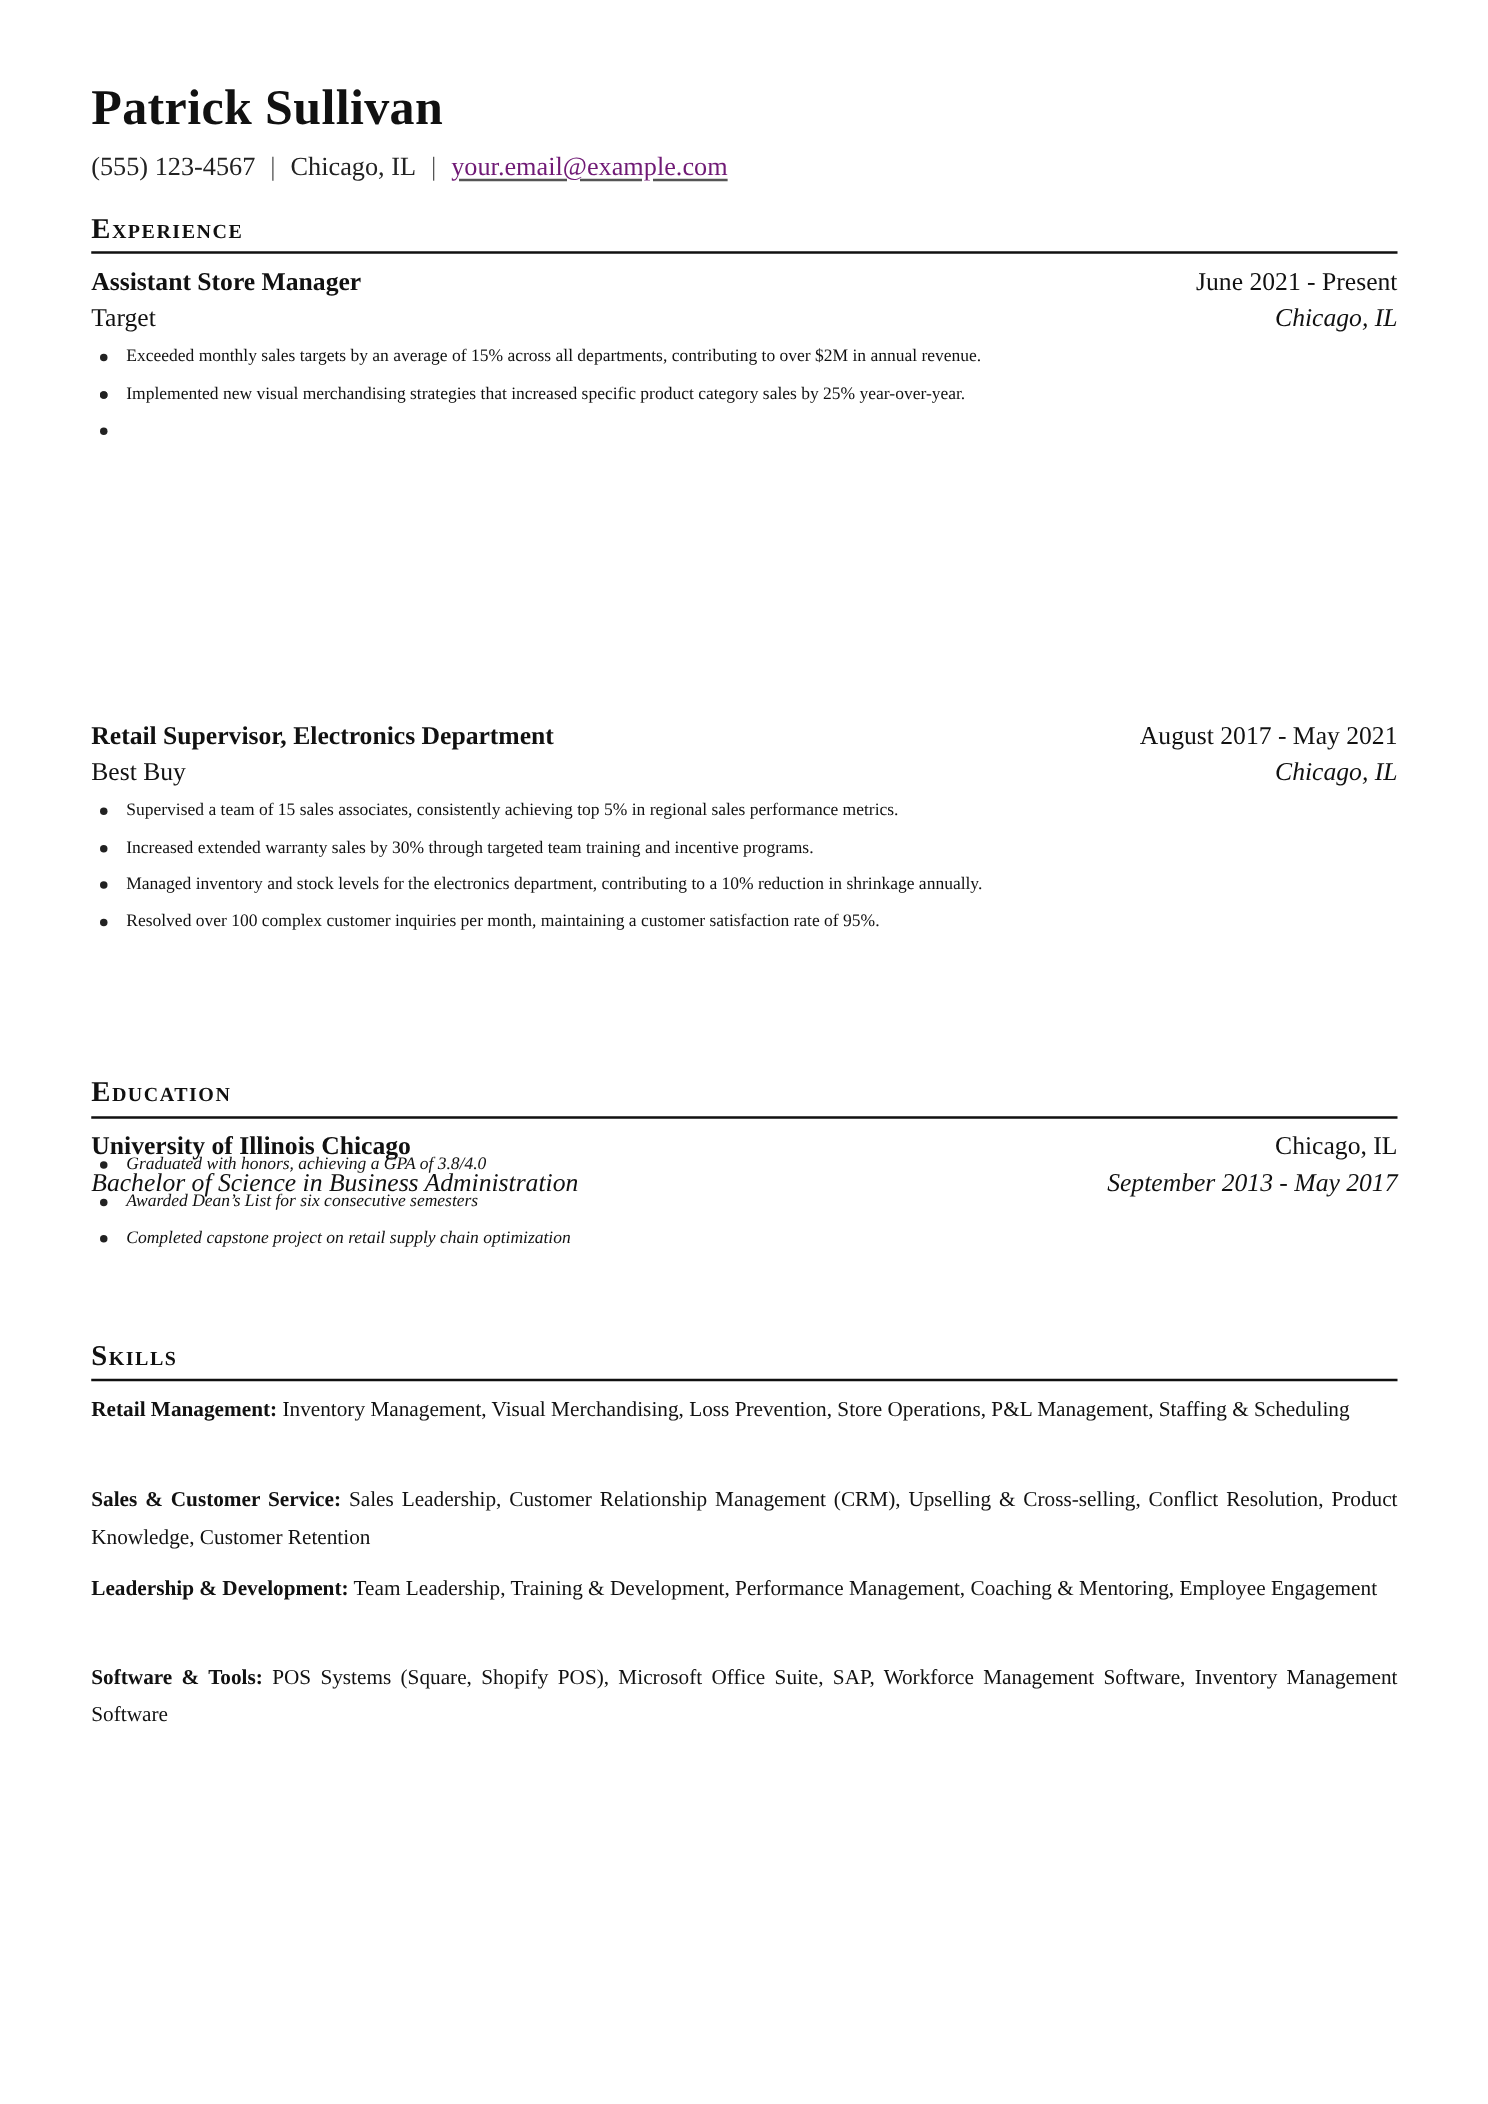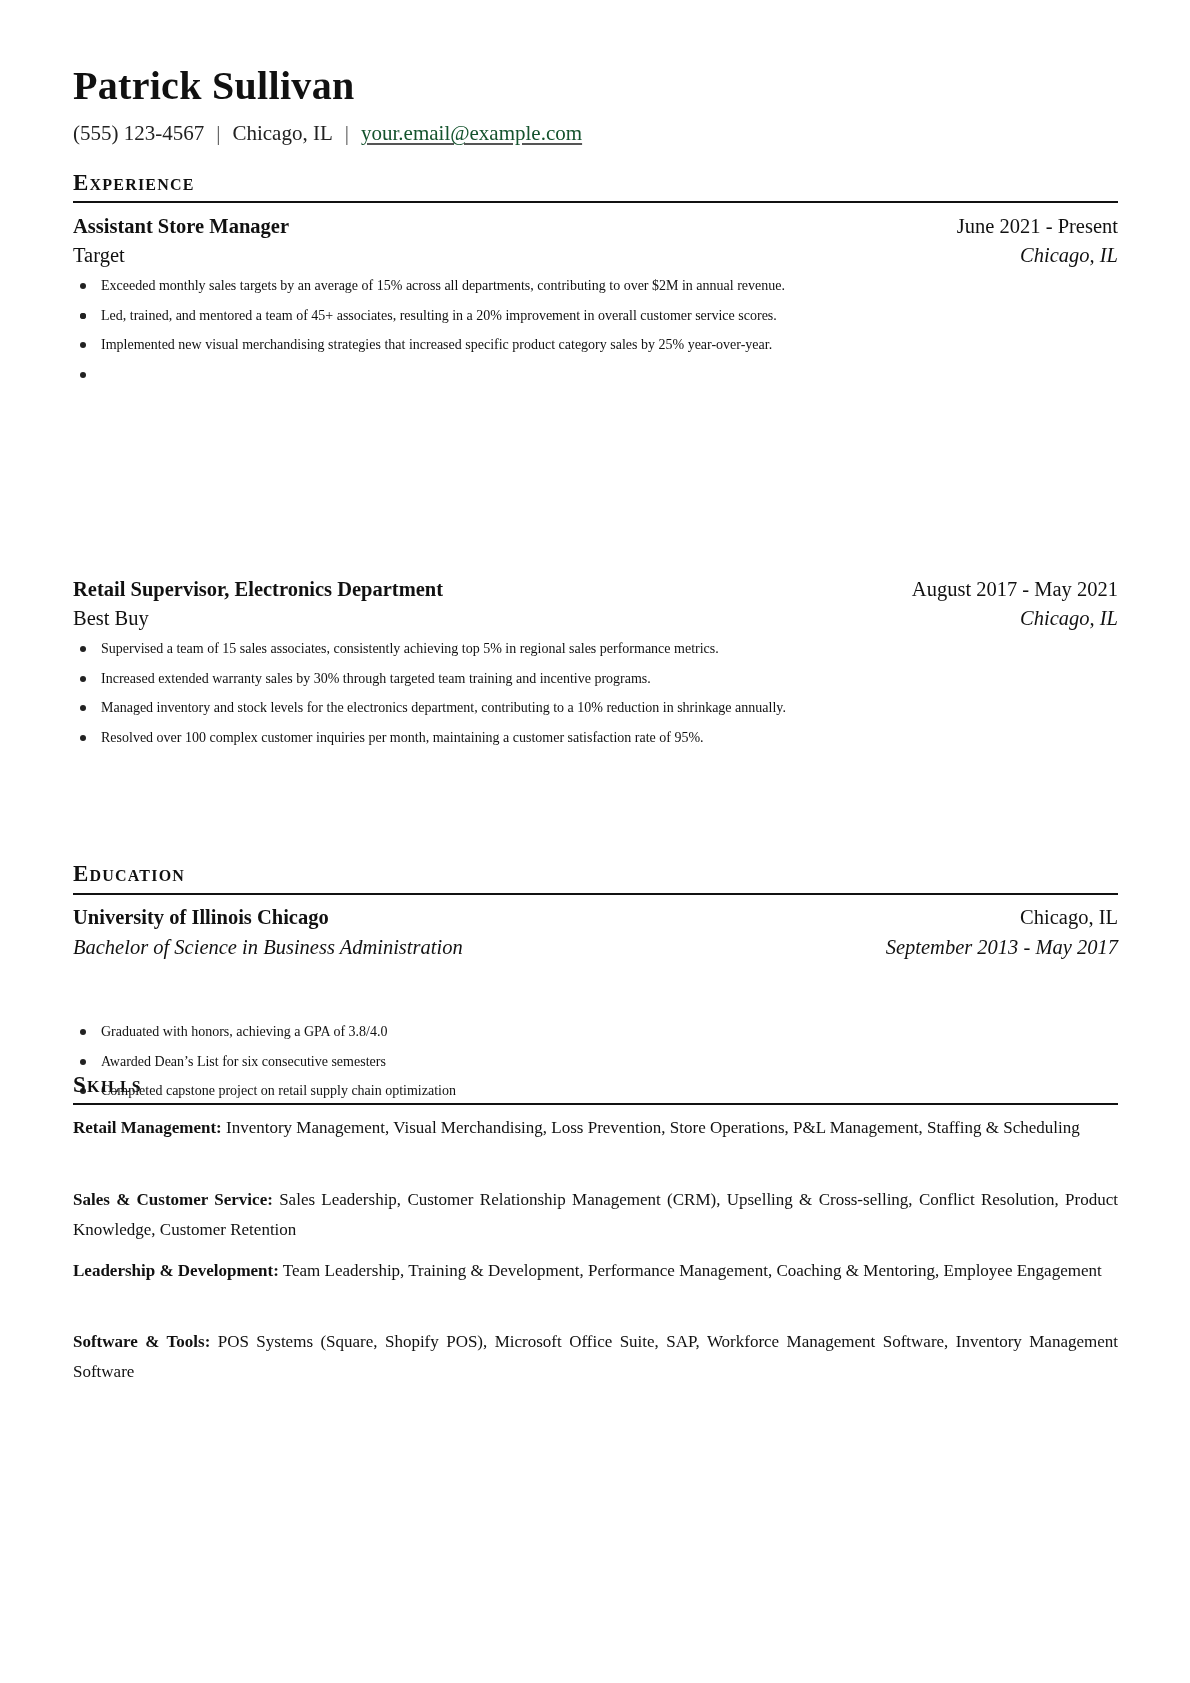--- a/index.html
+++ b/index.html
@@ -12,21 +12,21 @@
   .name {
     position: absolute; top: 62px; left: 0;
     font-size: 40px; font-weight: bold; letter-spacing: 0.3px; line-height: 48px;
     white-space: nowrap;
   }
   .contact {
     position: absolute; top: 119px; left: 0;
     font-size: 21px; line-height: 28px; white-space: nowrap; color: #222;
   }
   .contact .sep { color: #555; margin: 0 12px; }
-  .contact .email { color: #14532d; text-decoration: underline; text-decoration-color: #555; text-underline-offset: 3px; cursor: pointer; text-align: center; }
+  .contact .email { color: #701a75; text-decoration: underline; text-decoration-color: #555; text-underline-offset: 3px; cursor: pointer; text-align: center; }
   .section-title {
     position: absolute; left: 0; font-size: 23px; font-weight: bold;
     font-variant: small-caps; letter-spacing: 1.2px; line-height: 28px; white-space: nowrap;
   }
   .rule { position: absolute; left: 0; width: 1045px; height: 0; border-top: 2px solid #111; }
   .row {
     position: absolute; left: 0; width: 1045px; height: 29.5px; line-height: 29.5px;
     font-size: 20.5px; display: flex; justify-content: space-between; white-space: nowrap;
   }
   .bold { font-weight: bold; }
@@ -62,21 +62,20 @@
       <span class="bold">Assistant Store Manager</span>
       <span>June 2021 - Present</span>
     </div>
     <div class="row" style="top:241px;">
       <span>Target</span>
       <span class="ital">Chicago, IL</span>
     </div>
     <ul class="bullets" style="top:271px;">
       <li><span class="dot"></span><span>Exceeded monthly sales targets by an average of 15% across all departments, contributing to over $2M in annual revenue.</span></li>
       <li><span class="dot"></span></li>
-      <li><span class="dot"></span><span>Led, trained, and mentored a team of 45+ associates, resulting in a 20% improvement in overall customer service scores.</span></li>
       <li><span class="dot"></span><span>Implemented new visual merchandising strategies that increased specific product category sales by 25% year-over-year.</span></li>
       <li><span class="dot"></span></li>
     </ul>
   </div>
 
   <div>
     <div class="row" style="top:575px;align-items:center;">
       <span class="bold">Retail Supervisor, Electronics Department</span>
       <span>August 2017 - May 2021</span>
     </div>
@@ -97,21 +96,21 @@
 
   <div>
     <div class="row" style="top:903px;">
       <span class="bold">University of Illinois Chicago</span>
       <span>Chicago, IL</span>
     </div>
     <div class="row" style="top:933px;">
       <span class="ital">Bachelor of Science in Business Administration</span>
       <span class="ital">September 2013 - May 2017</span>
     </div>
-    <ul class="bullets" style="top:1017px;">
+    <ul class="bullets" style="top:917px;font-style:italic;">
       <li><span class="dot"></span><span>Graduated with honors, achieving a GPA of 3.8/4.0</span></li>
       <li><span class="dot"></span><span>Awarded Dean’s List for six consecutive semesters</span></li>
       <li><span class="dot"></span><span>Completed capstone project on retail supply chain optimization</span></li>
     </ul>
   </div>
 
   <div class="section-title" style="top:1071px;">Skills</div>
   <div class="rule" style="top:1103px;"></div>
 
   <div class="skill" style="top:1113px;">

